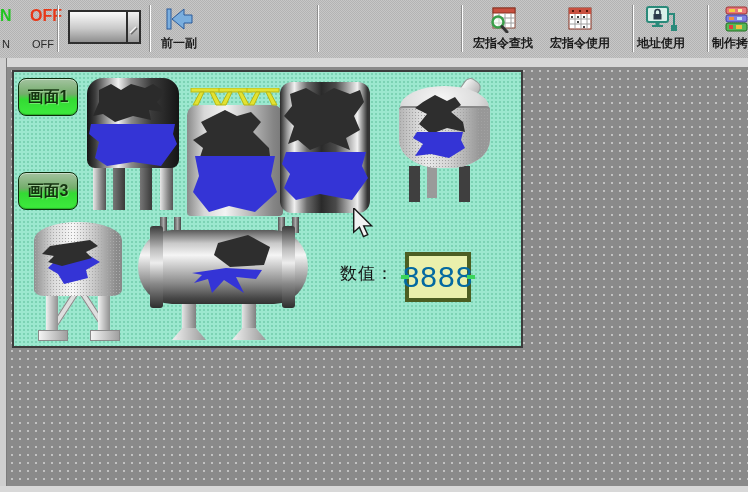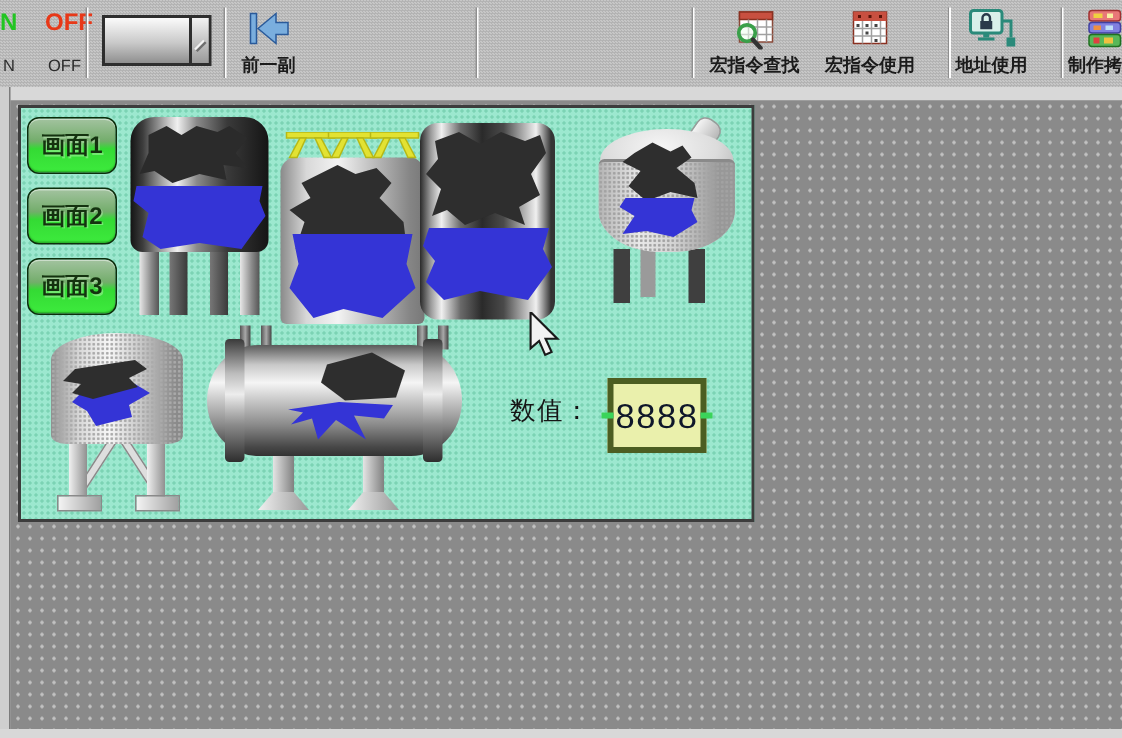--- a/index.html
+++ b/index.html
@@ -13,31 +13,31 @@
   .tbtn .ic{height:30px;display:flex;align-items:center;justify-content:center;}
   .tbtn .lb{font-size:12px;color:#1b1b1b;margin-top:1px;white-space:nowrap;}
   .sep{position:absolute;top:5px;width:2px;height:47px;background:linear-gradient(90deg,#8f8f8f 50%,#fdfdfd 50%);}
   .strip{position:absolute;background:#d8d8d8;}
   
   .workspace{position:absolute;left:0;top:67px;width:748px;height:419px;background-color:#8a8a8a;
     background-image:radial-gradient(#c2c2c2 1px,transparent 1.2px);background-size:8px 8px;}
   .leftedge{position:absolute;left:0;top:58px;width:6px;height:428px;background:#cfcfcf;border-right:1px solid #7c7c7c;}
   
   .canvas{position:absolute;left:12px;top:70px;width:487px;height:274px;border:2px solid #3c3c3c;
-    background-color:#9ce8cf;background-image:radial-gradient(#7cd3b4 1px,transparent 1.15px);background-size:4px 4px;}
+    background-color:#9ce8cf;background-image:radial-gradient(#7cd3b4 1px,transparent 1.15px);background-size:4px 4px;padding-left:20px;}
   .scrbtn{position:absolute;left:4px;width:58px;height:36px;border:1px solid #0c2e0c;border-radius:8px;
     background:linear-gradient(180deg,#a3c3a0 0%,#73ad6b 42%,#34da34 56%,#3deb3d 100%);
     box-shadow:inset 0 1px 0 rgba(255,255,255,.45),inset 0 -1px 1px rgba(0,60,0,.35);
     display:flex;align-items:center;justify-content:center;font-size:16px;font-weight:bold;color:#14320f;
     text-shadow:1px 1px 0 rgba(230,255,220,.35);}
   .tank{position:absolute;}
   .tank svg{position:absolute;left:0;top:0;}
   .disp{position:absolute;left:391px;top:180px;width:66px;height:50px;border:4px solid #4c5e22;
     background:#eaf0ac;box-sizing:border-box;display:flex;align-items:center;justify-content:center;
-    font-size:23px;color:#0f172a;letter-spacing:1px;}
+    font-size:30px;color:#0369a1;letter-spacing:1px;}
   .handle{position:absolute;width:8px;height:4px;background:#3ad45a;top:50%;margin-top:-2px;}
   .vlabel{position:absolute;left:326px;top:190px;font-size:17px;color:#161616;letter-spacing:1px;}
   .combo{position:absolute;left:68px;top:10px;width:73px;height:34px;border:2px solid #2e2e2e;
     background:linear-gradient(180deg,#fbfbfb 0%,#c9c9c9 55%,#8f8f8f 100%);box-sizing:border-box;}
   .combo .btn{position:absolute;right:0;top:0;width:13px;height:100%;border-left:2px solid #2e2e2e;
     background:linear-gradient(180deg,#f2f2f2,#9a9a9a);box-sizing:border-box;}
   .onoff-big{position:absolute;top:7px;font-weight:bold;font-size:16px;}
   .onoff-sm{position:absolute;top:38px;font-size:11px;color:#2b2b2b;}
   .bottomstrip{position:absolute;left:0;top:486px;width:748px;height:6px;background:#d8d8d8;}
 </style>
@@ -168,23 +168,20 @@
 
   <div class="strip" style="left:0;top:58px;width:748px;height:9px;"></div>
   <div class="workspace"></div>
   <div class="leftedge"></div>
   <div class="bottomstrip"></div>
 
   <div class="canvas">
 
     <div class="scrbtn" style="top:6px;">
         <span>画面1</span>
-      </div>
-    <div class="scrbtn" style="top:53px;">
-        <span>画面2</span>
       </div>
     <div class="scrbtn" style="top:100px;">
         <span>画面3</span>
       </div>
 
     <div class="tank" style="left:73px;top:6px;width:92px;height:132px;">
       <div style="position:absolute;left:6px;top:88px;width:13px;height:44px;background:linear-gradient(90deg,#e8e8e8,#8a8a8a 60%,#555);"></div>
       <div style="position:absolute;left:26px;top:88px;width:12px;height:44px;background:linear-gradient(90deg,#777,#3a3a3a);"></div>
       <div style="position:absolute;left:53px;top:88px;width:12px;height:44px;background:linear-gradient(90deg,#777,#3a3a3a);"></div>
       <div style="position:absolute;left:73px;top:88px;width:13px;height:44px;background:linear-gradient(90deg,#e8e8e8,#8a8a8a 60%,#555);"></div>

